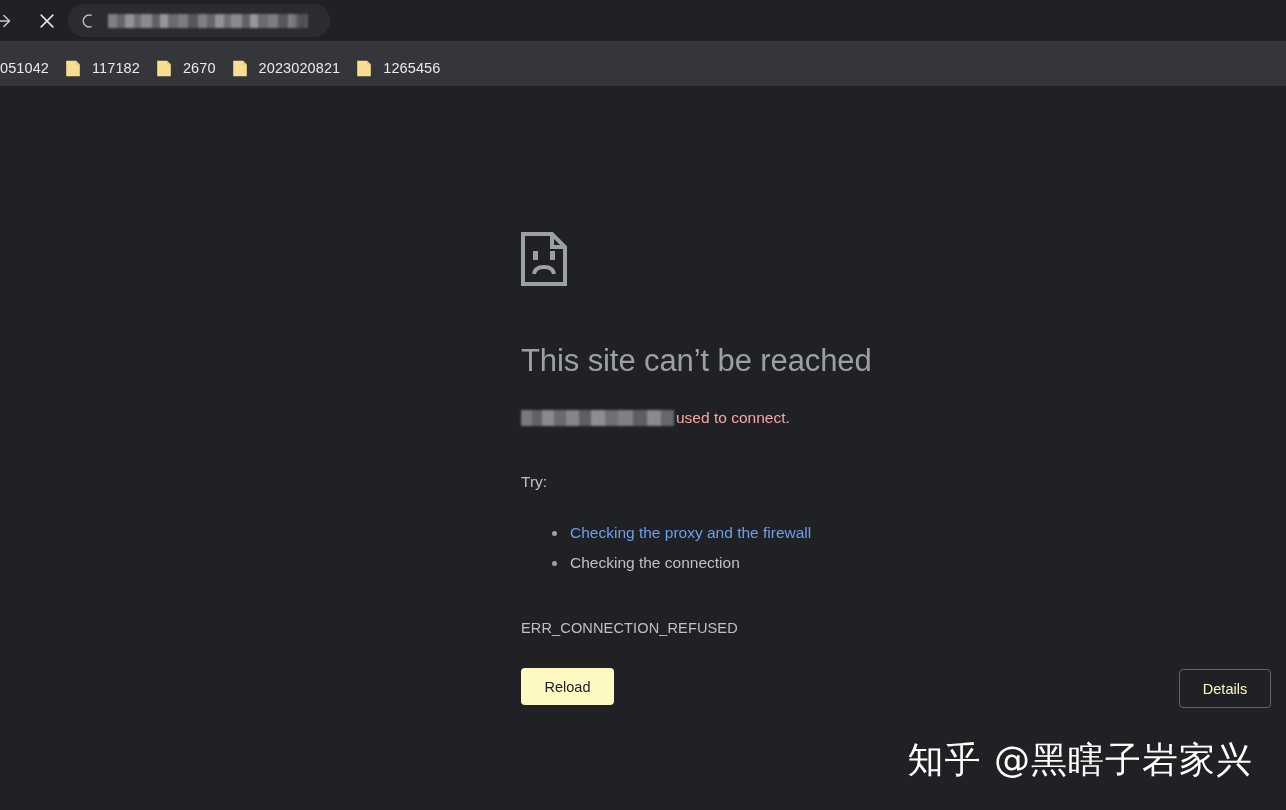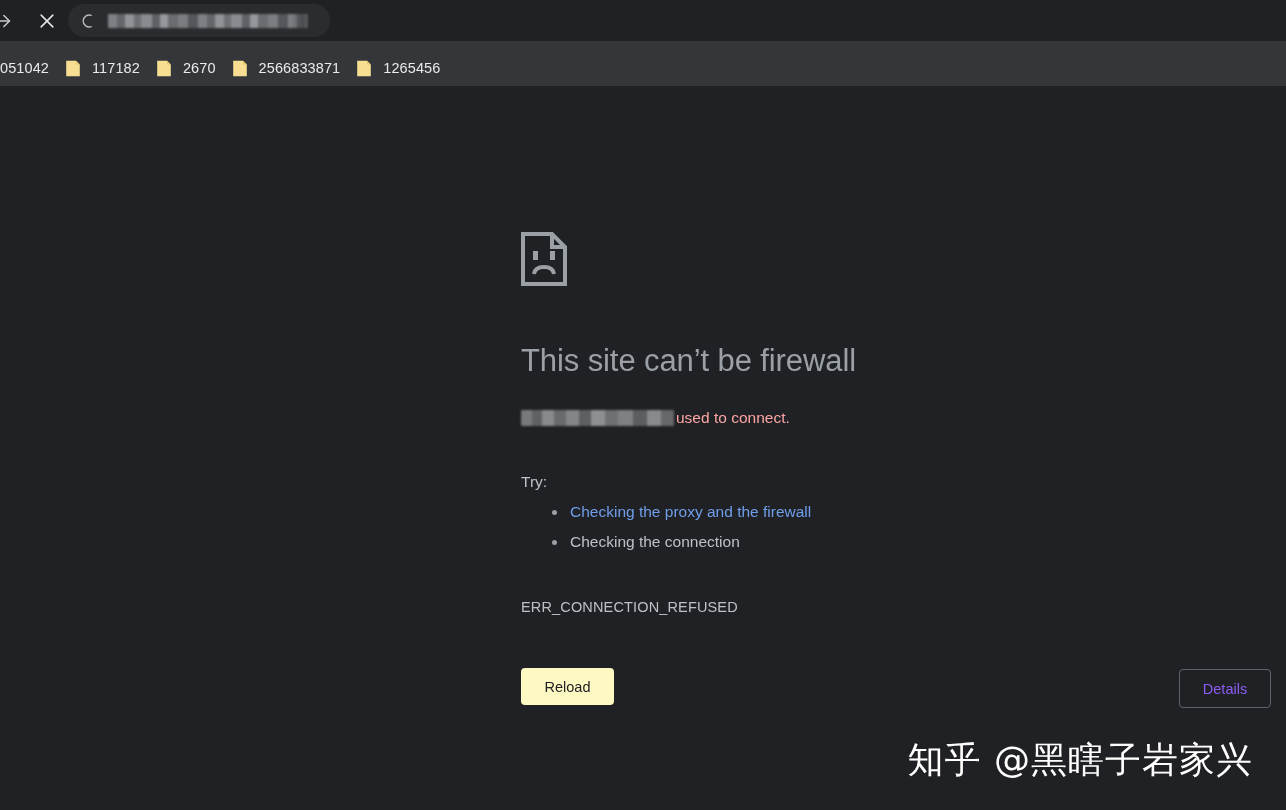--- a/index.html
+++ b/index.html
@@ -202,21 +202,21 @@
         #9fa1a5 126px, #9fa1a5 140px,
         #76787c 140px, #76787c 153px);
     filter: blur(0.9px);
     opacity: 0.82;
   }
 
   .err-try-label {
     color: #bdc1c6;
     font-size: 15.5px;
     line-height: 22px;
-    margin-bottom: 4px;
+    margin-bottom: 25px;
   }
 
   .err-list {
     list-style: none;
     margin: 0 0 40px 0;
     padding: 0;
   }
 
   .err-list li {
     position: relative;
@@ -266,21 +266,21 @@
     cursor: pointer;
   }
 
   .details-btn {
     position: absolute;
     left: 1179px;
     top: 583px;
     width: 92px;
     height: 39px;
     background: transparent;
-    color: #8b5cf6;
+    color: #fef9c3;
     border: 1px solid #5f6368;
     border-radius: 4px;
     font-family: "Liberation Sans", sans-serif;
     font-size: 14.5px;
     cursor: pointer;
   }
 
   
   .watermark {
     position: absolute;
@@ -349,21 +349,21 @@
         <path d="M11 0.8 V4.4 H14.8 Z" fill="#E6C86A"></path>
       </svg>
       <span class="bm-label">2670</span>
     </div>
 
     <div class="bookmark">
       <svg class="bm-icon" viewBox="0 0 16 17">
         <path d="M1.2 0.8 H11 L14.8 4.4 V16.2 H1.2 Z" fill="#F7DE92"></path>
         <path d="M11 0.8 V4.4 H14.8 Z" fill="#E6C86A"></path>
       </svg>
-      <span class="bm-label">2566833871</span>
+      <span class="bm-label">2023020821</span>
     </div>
 
     <div class="bookmark">
       <svg class="bm-icon" viewBox="0 0 16 17">
         <path d="M1.2 0.8 H11 L14.8 4.4 V16.2 H1.2 Z" fill="#F7DE92"></path>
         <path d="M11 0.8 V4.4 H14.8 Z" fill="#E6C86A"></path>
       </svg>
       <span class="bm-label">1265456</span>
     </div>
   </div>
@@ -373,21 +373,21 @@
     <div class="error-wrap">
 
       <svg class="sad-icon" viewBox="0 0 46 54">
         <path d="M2 2 H31 L44 15 V52 H2 Z" fill="none" stroke="#9aa0a6" stroke-width="4"></path>
         <path d="M31 2 V15 H44" fill="none" stroke="#9aa0a6" stroke-width="4"></path>
         <rect x="12" y="19" width="5" height="9" fill="#9aa0a6"></rect>
         <rect x="29" y="19" width="5" height="9" fill="#9aa0a6"></rect>
         <path d="M13 42 Q14 35 23 35 Q32 35 33 42" fill="none" stroke="#9aa0a6" stroke-width="4"></path>
       </svg>
 
-      <div class="err-title">This site can’t be firewall</div>
+      <div class="err-title">This site can’t be reached</div>
 
       <div class="err-subtitle">
         <span class="redacted"></span>
         <span>used to connect.</span>
       </div>
 
       <div class="err-try-label">Try:</div>
 
       <ul class="err-list">
         <li>

